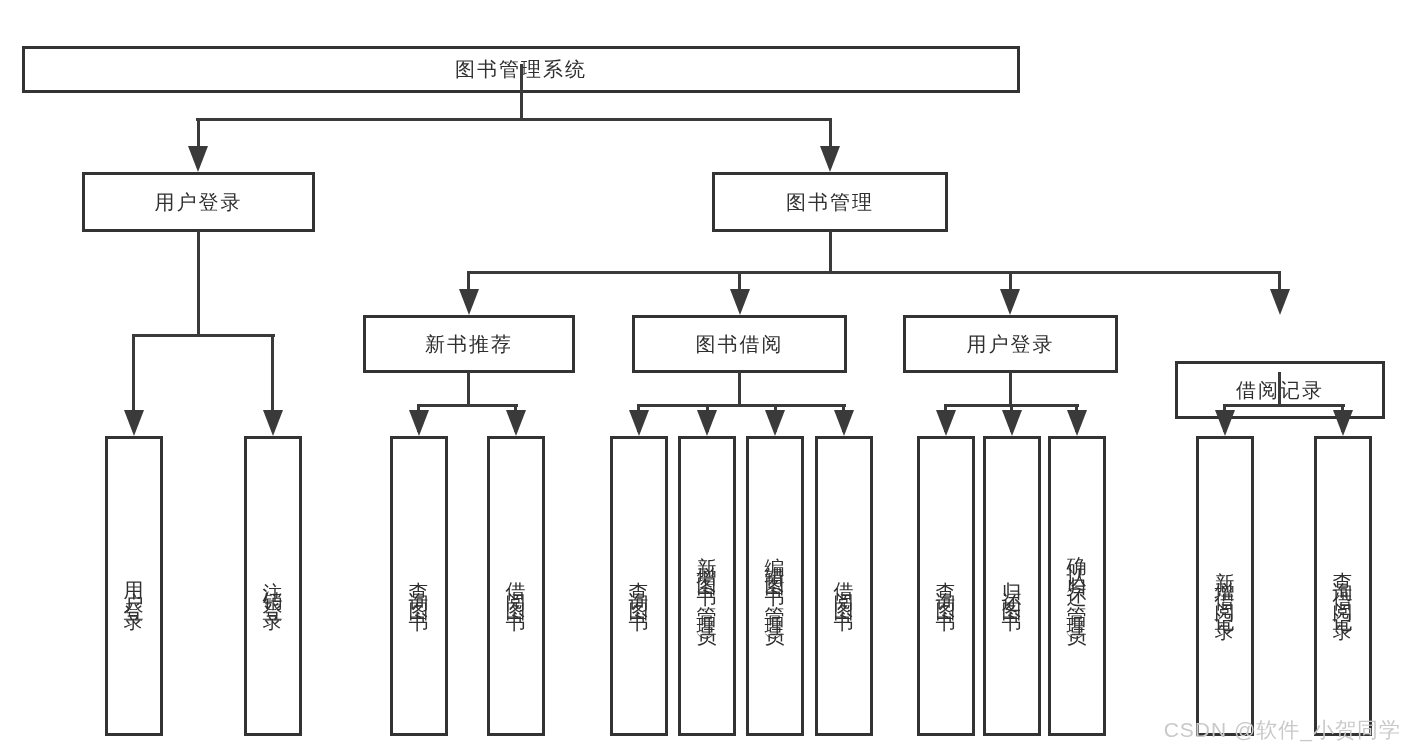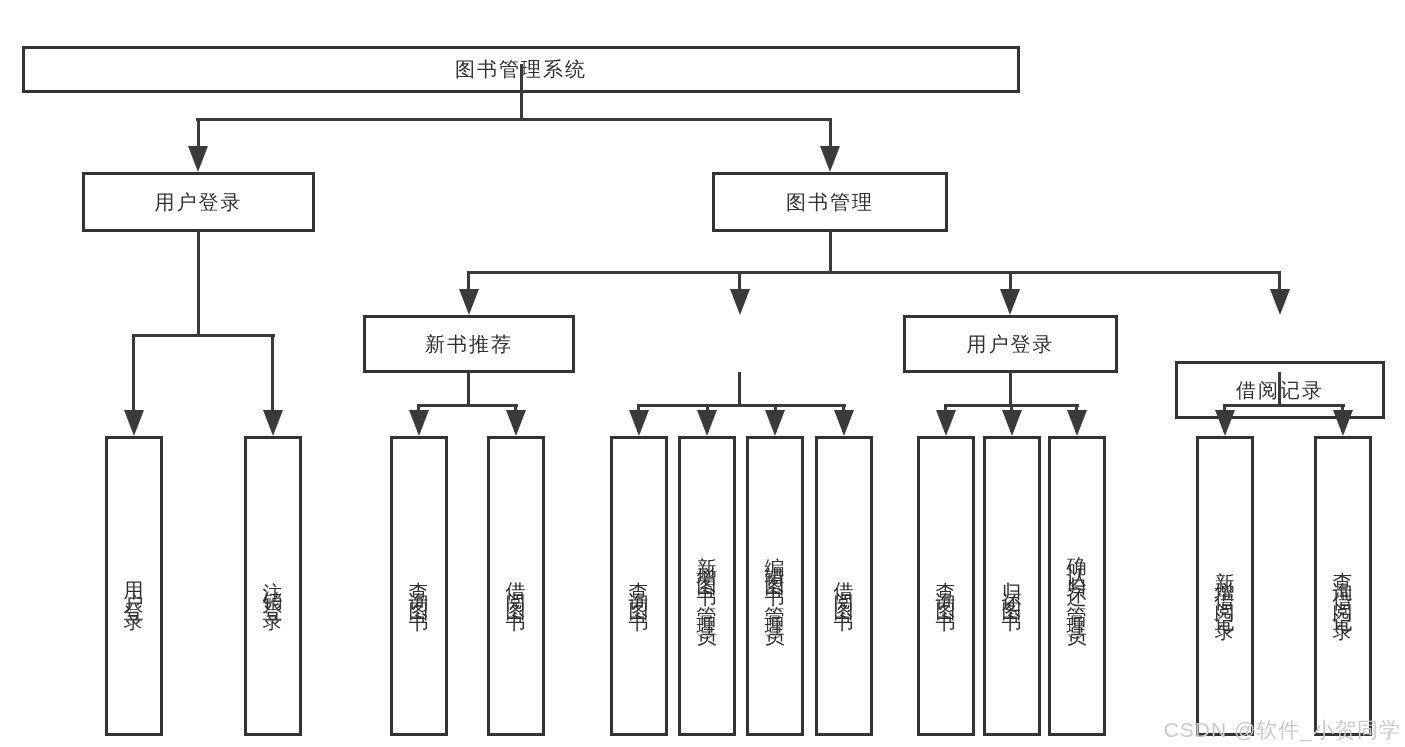--- a/index.html
+++ b/index.html
@@ -79,20 +79,23 @@
 
   <div class="box hbox" style="left:82px; top:172px; width:233px; height:60px;">
     <span>用户登录</span>
   </div>
   <div class="box hbox" style="left:712px; top:172px; width:236px; height:60px;">
     <span>图书管理</span>
   </div>
 
   <div class="box hbox" style="left:363px; top:315px; width:212px; height:58px;">
     <span>新书推荐</span>
+  </div>
+  <div class="box hbox" style="left:632px; top:315px; width:215px; height:58px;">
+    <span>图书借阅</span>
   </div>
   <div class="box hbox" style="left:903px; top:315px; width:215px; height:58px;">
     <span>用户登录</span>
   </div>
   <div class="box hbox" style="left:1175px; top:315px; width:210px; height:58px;margin-top:46px;">
     <span>借阅记录</span>
   </div>
 
   <div class="box vbox" style="left:105px;">用户登录</div>
   <div class="box vbox" style="left:244px;">注销登录</div>

